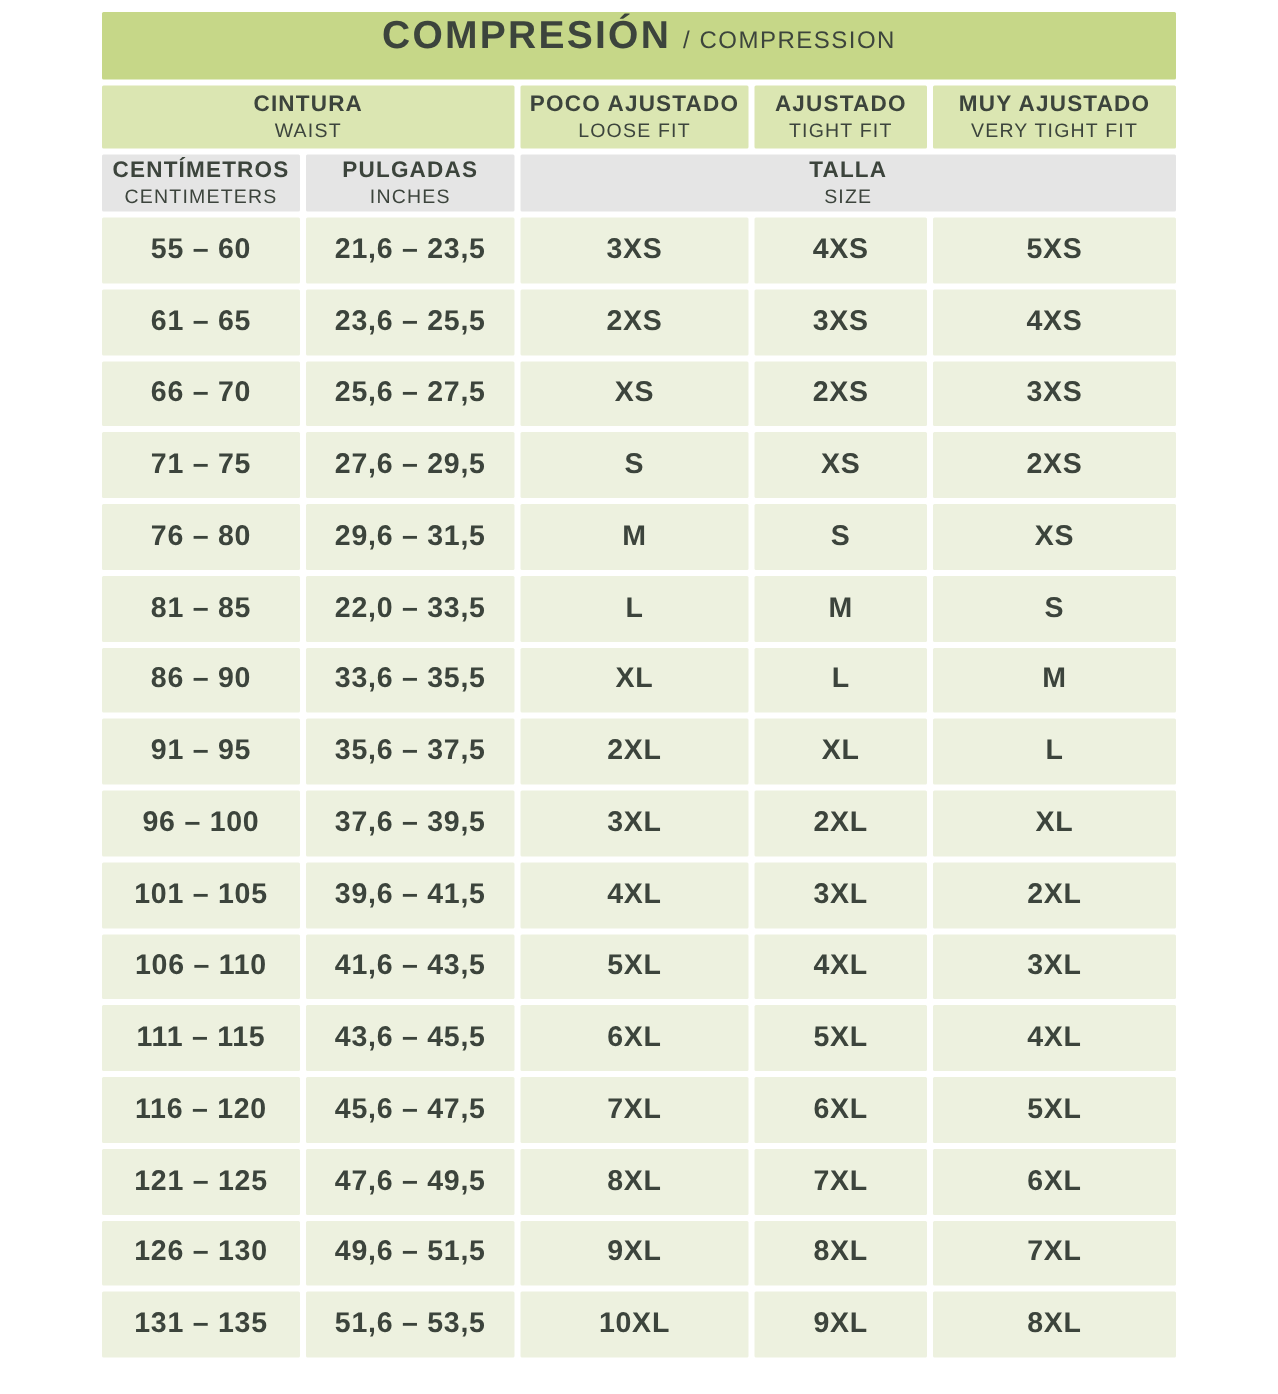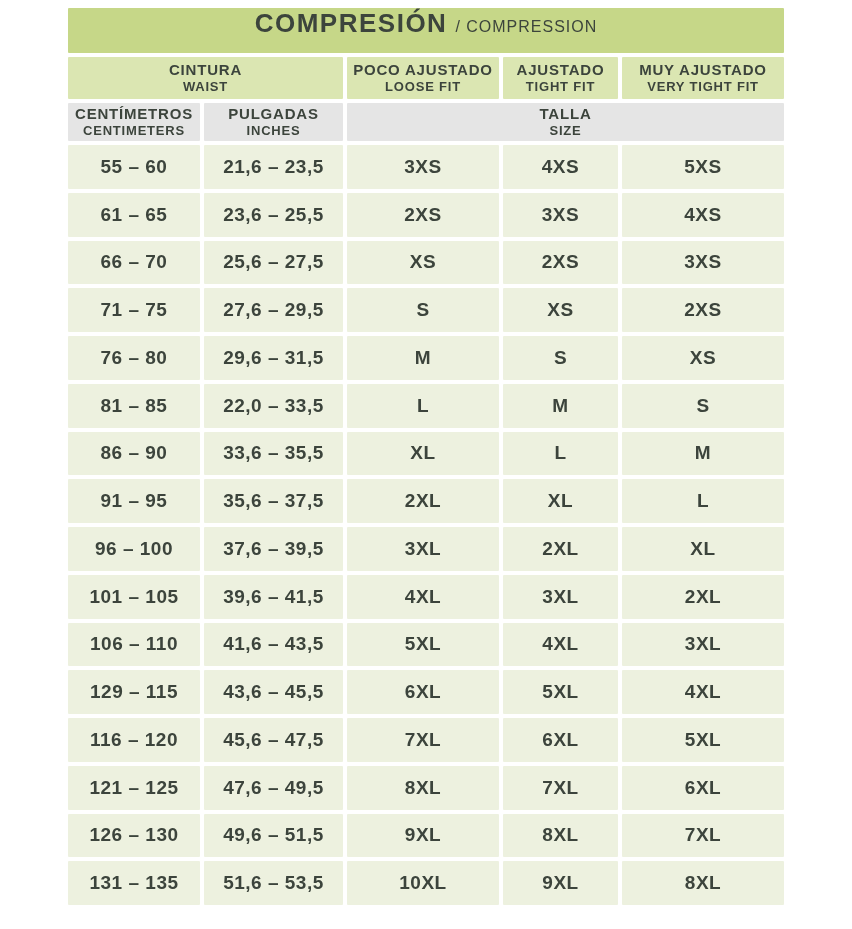--- a/index.html
+++ b/index.html
@@ -53,21 +53,21 @@
     background: #dbe6b2;
     line-height: 1.2;
   }
   .h-main {
     font-size: 15px;
     font-weight: bold;
     letter-spacing: 0.8px;
   }
   .h-sub {
     font-size: 13px;
-    font-weight: bold;
+    font-weight: normal;
     letter-spacing: 0.8px;
   }
   .shcell {
     background: #e5e5e5;
     line-height: 1.2;
   }
   .span-waist   { grid-column: 1 / 3; }
   .span-size    { grid-column: 3 / 6; }
   .dcell {
     background: #edf1df;
@@ -176,21 +176,21 @@
   <div class="cell dcell">4XL</div>
   <div class="cell dcell">3XL</div>
   <div class="cell dcell">2XL</div>
 
   <div class="cell dcell">106 – 110</div>
   <div class="cell dcell">41,6 – 43,5</div>
   <div class="cell dcell">5XL</div>
   <div class="cell dcell">4XL</div>
   <div class="cell dcell">3XL</div>
 
-  <div class="cell dcell">129 – 115</div>
+  <div class="cell dcell">111 – 115</div>
   <div class="cell dcell">43,6 – 45,5</div>
   <div class="cell dcell">6XL</div>
   <div class="cell dcell">5XL</div>
   <div class="cell dcell">4XL</div>
 
   <div class="cell dcell">116 – 120</div>
   <div class="cell dcell">45,6 – 47,5</div>
   <div class="cell dcell">7XL</div>
   <div class="cell dcell">6XL</div>
   <div class="cell dcell">5XL</div>

